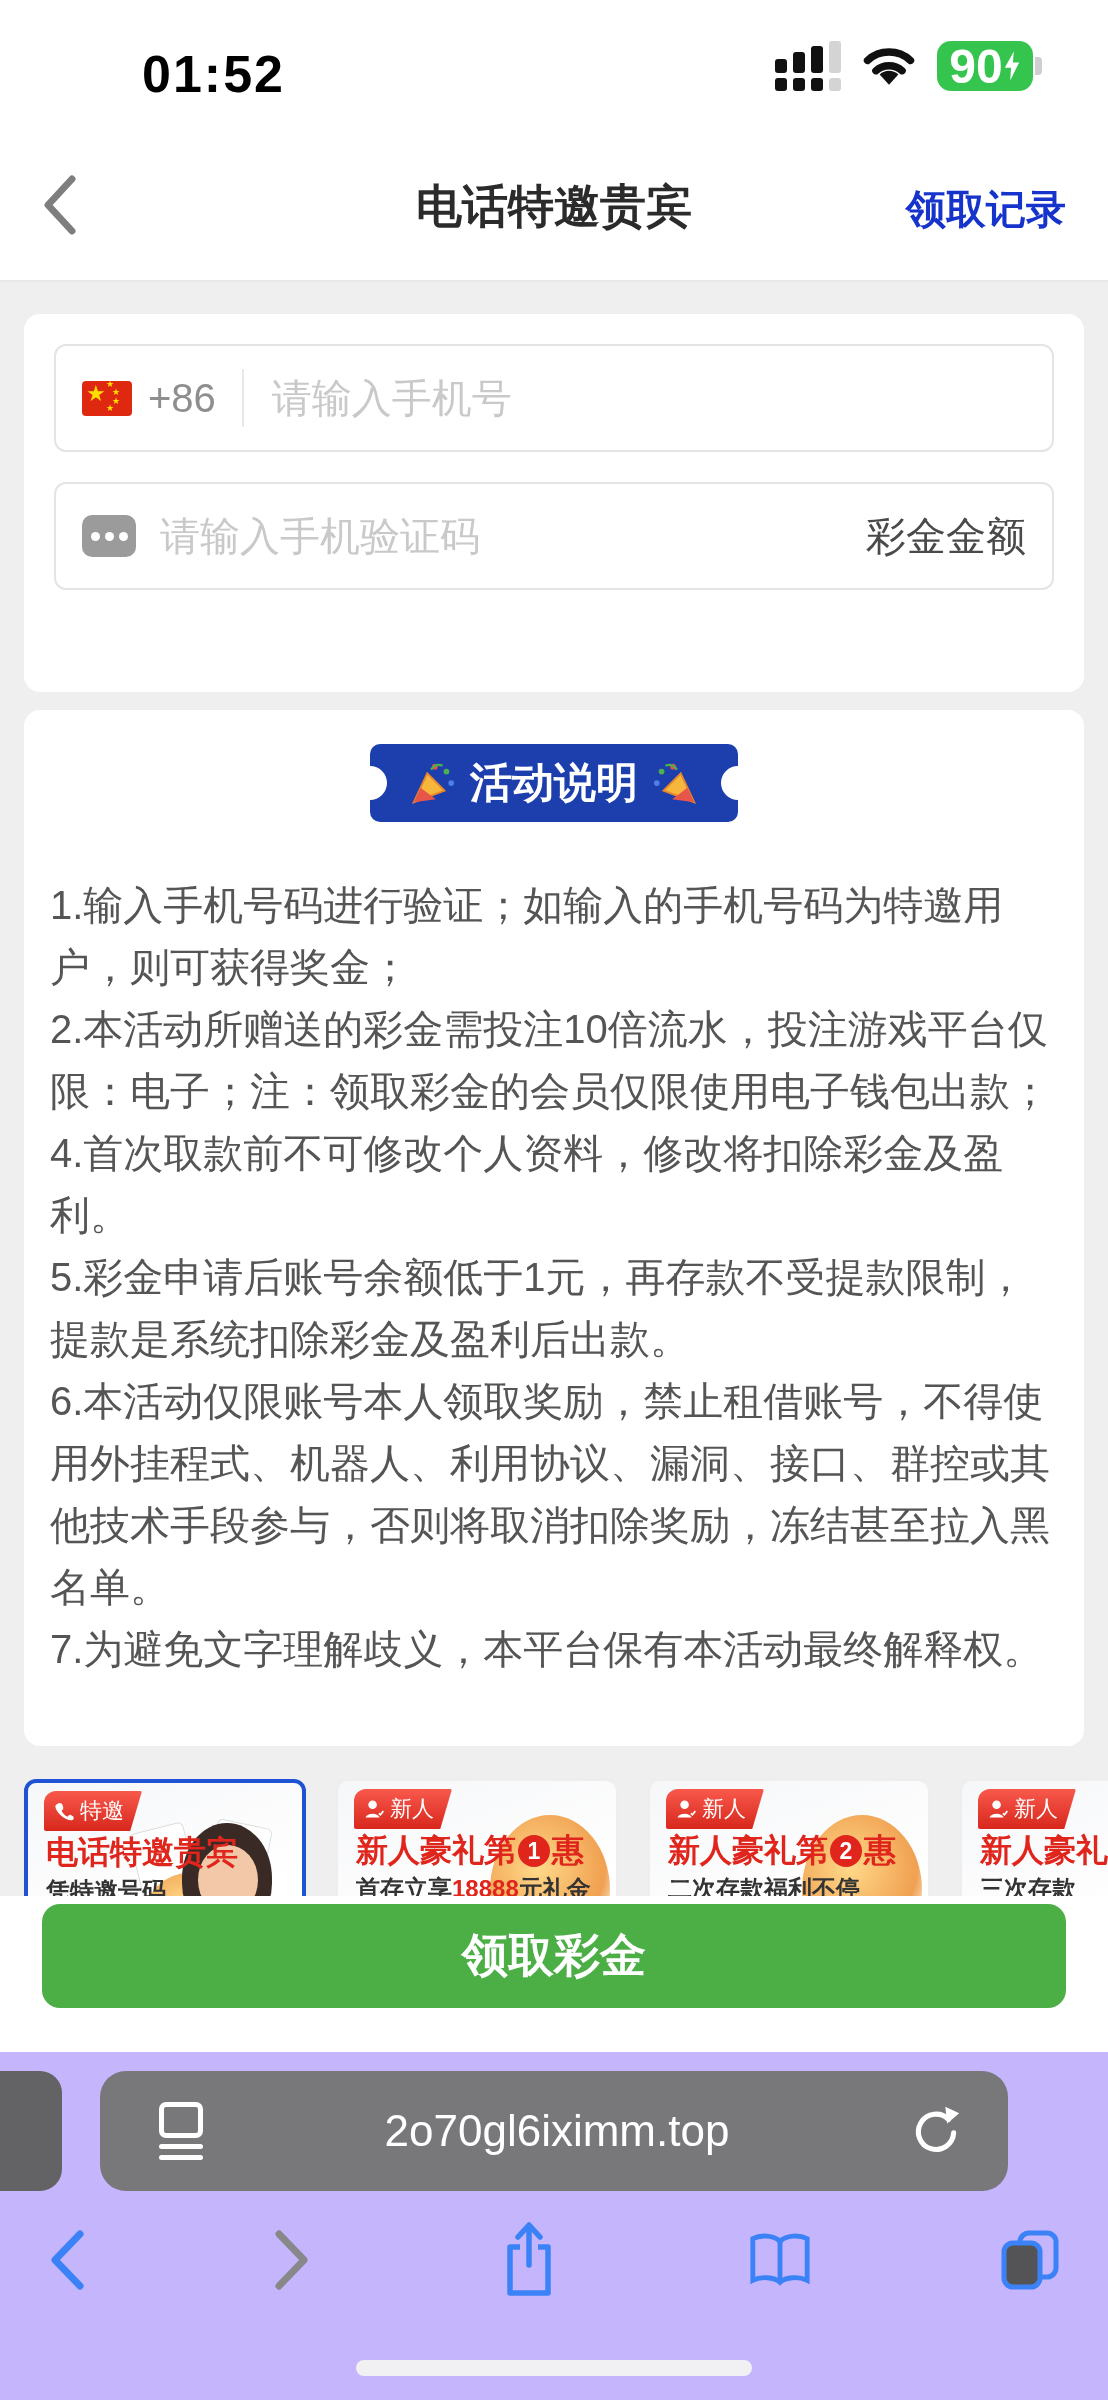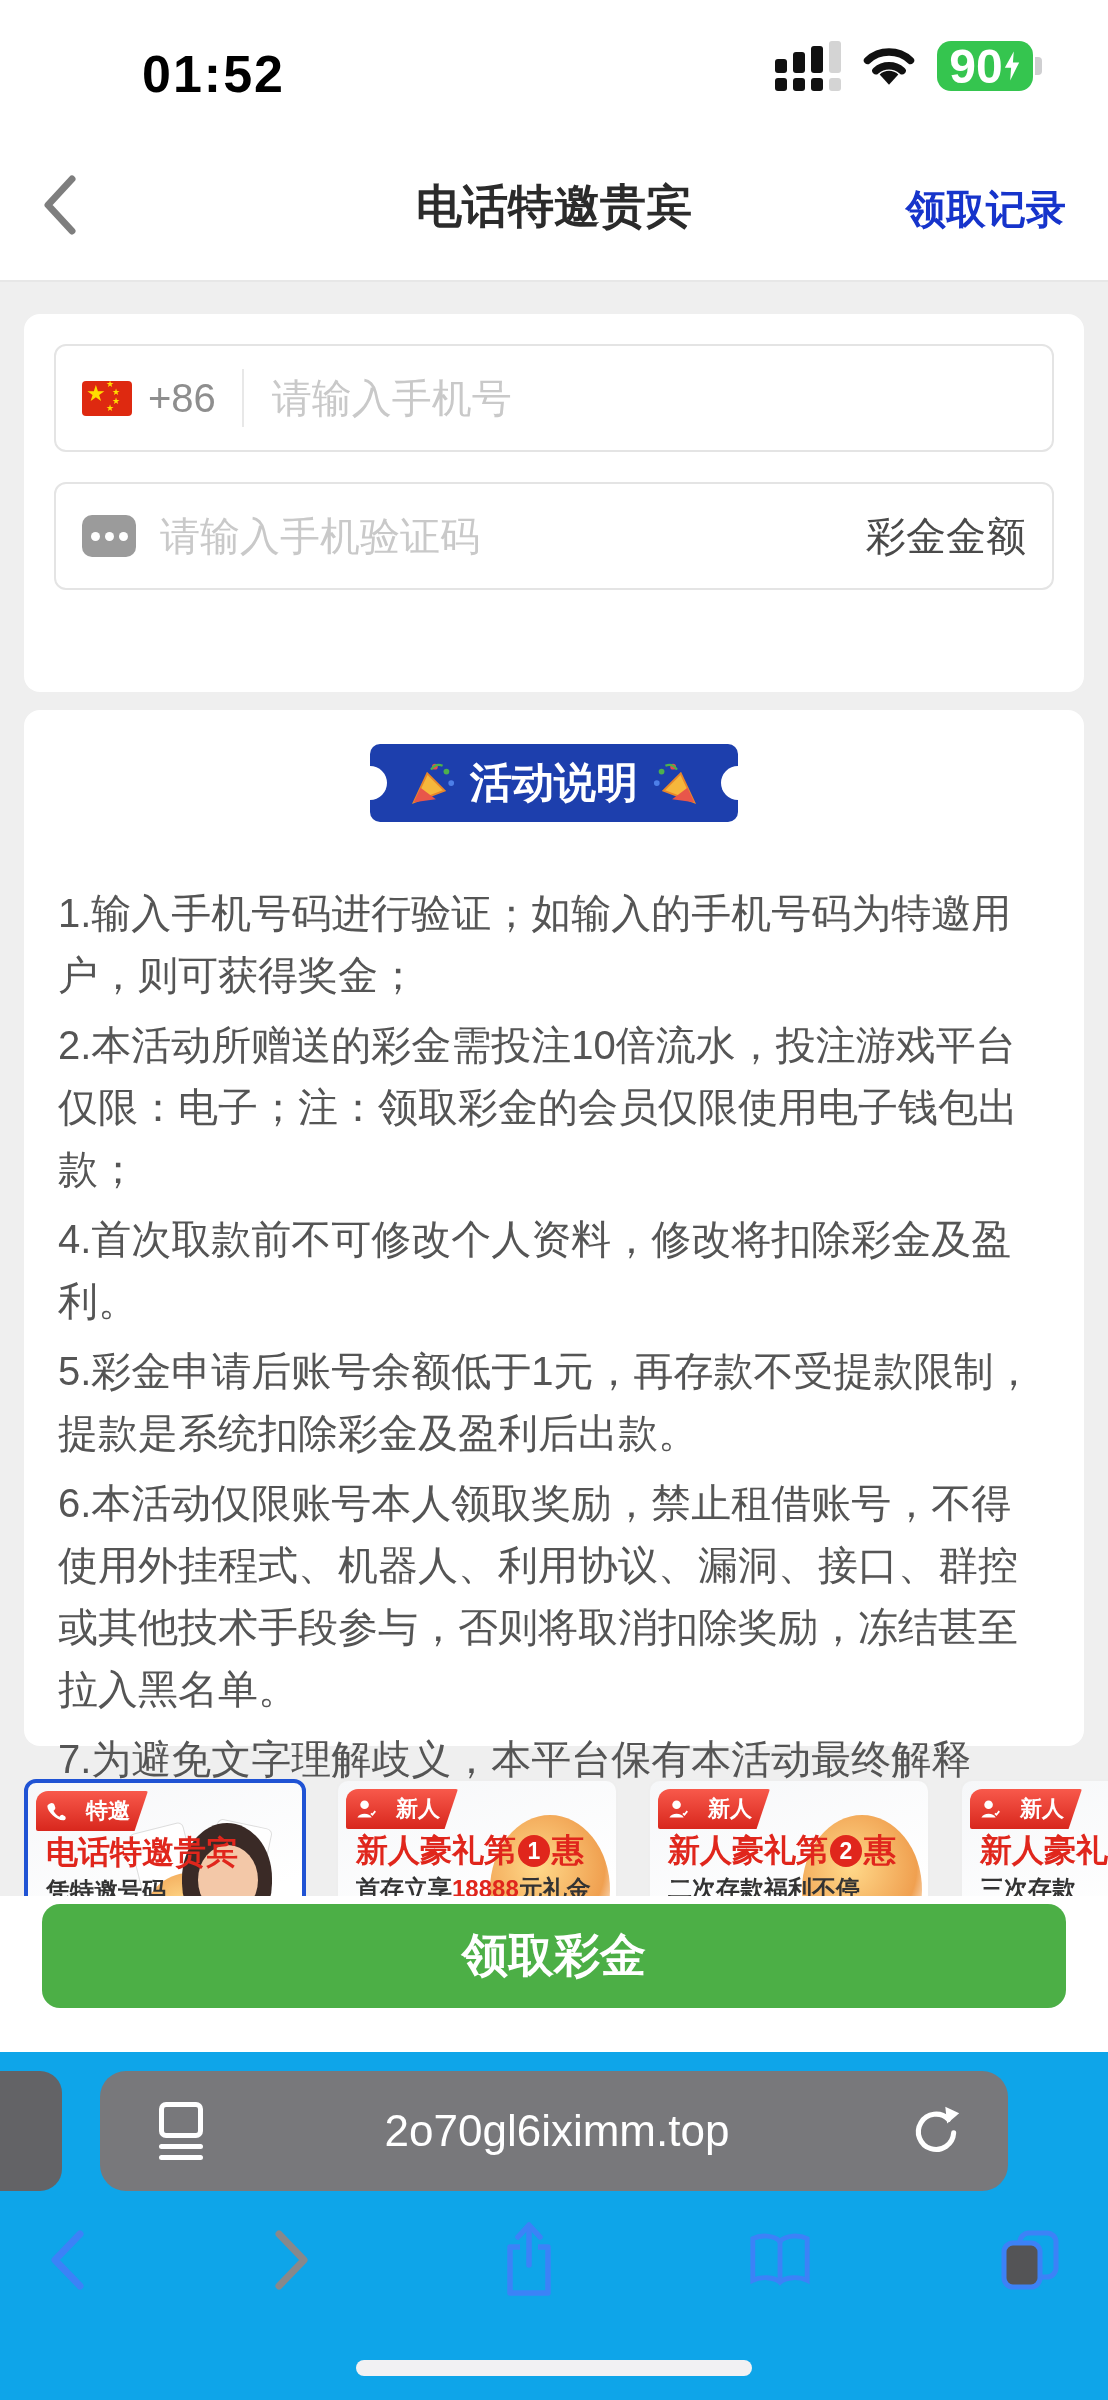--- a/index.html
+++ b/index.html
@@ -47,49 +47,49 @@
   .bonuslbl{color:#9b9b9b;}
   .bonusamt{color:#f5a70a;font-weight:700;}
   
   .actcard{top:710px;height:1036px;}
   .banner{position:relative;margin:34px auto 16px;width:368px;height:78px;background:#1d3fad;border-radius:10px;
           display:flex;align-items:center;justify-content:center;gap:14px;color:#fff;font-size:42px;font-weight:700;}
   .banner:before,.banner:after{content:"";position:absolute;top:50%;width:34px;height:34px;border-radius:50%;
           background:#fff;transform:translateY(-50%);}
   .banner:before{left:-17px}.banner:after{right:-17px}
   .rules{padding:36px 26px 0;}
-  .rules p{margin:8px;font-size:40px;line-height:62px;color:#555;}
+  .rules p{margin:0;font-size:40px;line-height:62px;color:#555;}
   
   .promos{position:absolute;top:1779px;left:24px;width:1300px;display:flex;gap:30px;z-index:1;}
   .promo{position:relative;flex:none;width:282px;height:260px;border-radius:12px;background:linear-gradient(160deg,#f6f7f9 0%,#ffffff 55%);
          border:2px solid #eee;box-sizing:border-box;overflow:hidden;cursor:pointer;}
   .promo.sel{border:4px solid #2053d4;}
-  .pbadge{position:absolute;left:8px;top:8px;display:flex;align-items:center;gap:20px;color:#fff;font-size:22px;
-          font-weight:700;background:linear-gradient(180deg,#f8594b,#d8271d);padding:5px 18px 5px 10px;
+  .pbadge{position:absolute;left:16px;top:8px;display:flex;align-items:center;gap:6px;color:#fff;font-size:22px;
+          font-weight:400;background:linear-gradient(180deg,#f8594b,#d8271d);padding:5px 18px 5px 10px;
           border-radius:12px 2px 12px 2px;clip-path:polygon(0 0,100% 0,88% 100%,0 100%);}
   .ptitle{position:absolute;left:18px;top:48px;font-size:32px;font-weight:700;color:#e0261c;white-space:nowrap;
           display:flex;align-items:center;}
   .num{display:inline-flex;align-items:center;justify-content:center;width:32px;height:32px;border-radius:50%;
        background:#e0261c;color:#fff;font-size:23px;margin:0 2px;}
   .num:empty{display:none;}
   .psub1{position:absolute;left:18px;top:92px;font-size:24px;font-weight:700;color:#333;white-space:nowrap;}
   .psub1:empty{display:none;}
   .psub2{position:absolute;left:18px;top:126px;font-size:23px;font-weight:700;color:#333;white-space:nowrap;}
   .red{color:#e0261c;}
   .blob{position:absolute;right:6px;top:34px;width:120px;height:150px;border-radius:50%;
         background:radial-gradient(circle at 40% 35%,#ffd98a 0%,#f0a050 55%,rgba(240,160,80,0) 75%);}
   .pcardshape{position:absolute;width:54px;height:72px;background:#fff;border:1px solid #ddd;border-radius:6px;}
   .hairblob{position:absolute;right:30px;top:40px;width:90px;height:110px;border-radius:50% 50% 45% 45%;background:#3a2a26;}
   .faceblob{position:absolute;right:44px;top:62px;width:60px;height:70px;border-radius:50%;background:#f3c8a8;}
   
   .bottombar{position:absolute;top:1896px;left:0;right:0;height:156px;background:#fff;z-index:2;}
   .claim{position:absolute;left:42px;right:42px;top:8px;height:104px;background:#4caf46;border-radius:18px;
          display:flex;align-items:center;justify-content:center;color:#fff;font-size:46px;font-weight:700;cursor:pointer;}
   
-  .safari{position:absolute;top:2052px;left:0;right:0;bottom:0;background:#0ea5e9;z-index:3;}
+  .safari{position:absolute;top:2052px;left:0;right:0;bottom:0;background:#c4b5fd;z-index:3;}
   .sidepill{position:absolute;left:-34px;top:19px;width:96px;height:120px;background:#636366;border-radius:22px;}
   .urlpill{position:absolute;left:100px;right:100px;top:19px;height:120px;background:#78787b;border-radius:26px;
            display:flex;align-items:center;cursor:pointer;}
   .reader{margin-left:58px;width:46px;flex:none;cursor:pointer;}
   .reader .sq{width:34px;height:26px;border:5px solid #fff;border-radius:7px;margin:0 auto;}
   .reader .ln{width:44px;height:5px;background:#fff;border-radius:3px;margin:6px auto 0;}
   .urltext{flex:1;text-align:center;color:#fff;font-size:44px;}
   .reload{margin-right:46px;flex:none;cursor:pointer;}
   .toolbar{position:absolute;left:48px;right:48px;top:168px;height:80px;display:flex;align-items:center;
            justify-content:space-between;}

